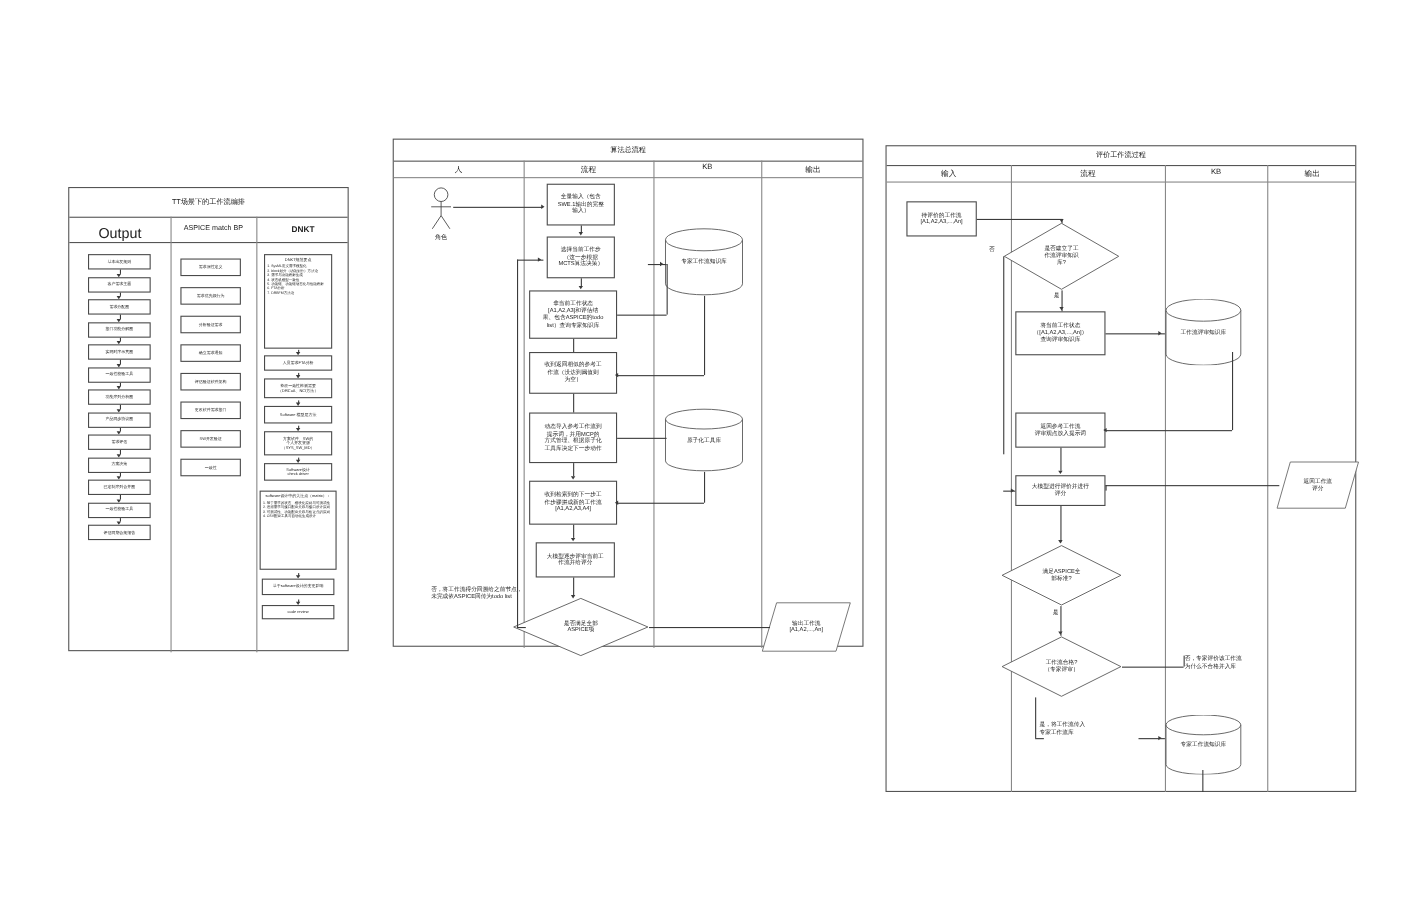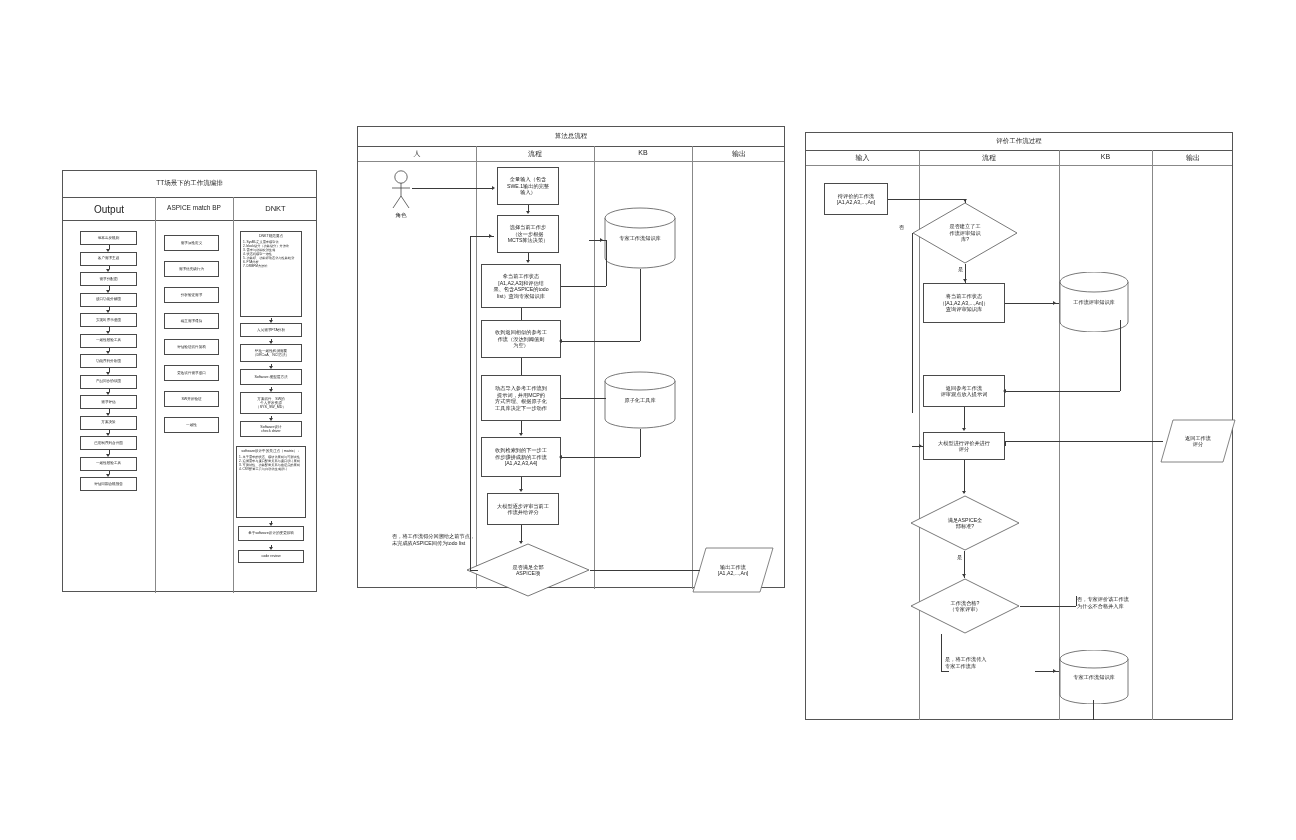--- a/index.html
+++ b/index.html
@@ -34,23 +34,23 @@
   .arw.l{border-top:2.2px solid transparent;border-bottom:2.2px solid transparent;border-right:3.4px solid #3a3a3a;}
   .actor{position:absolute;}
   .actor span{position:absolute;left:-8px;right:-8px;bottom:-10px;text-align:center;font-size:5.6px;}
 </style>
 </head>
 <body>
 
 <div class="panel" style="left:62px;top:170px;width:255px;height:422px;">
   <div class="ttl" style="top:8px;font-size:6.5px;">TT场景下的工作流编排</div>
   <div class="hline" style="left:0;top:26px;right:0;"></div>
-  <div class="colhdr" style="left:0;top:33px;width:92px;font-size:10px;">Output</div>
+  <div class="colhdr" style="left:0;top:33px;width:92px;font-size:13px;">Output</div>
   <div class="colhdr" style="left:92px;top:33px;width:78px;font-size:6.5px;">ASPICE match BP</div>
-  <div class="colhdr" style="left:170px;top:33px;width:85px;font-size:7.5px;">DNKT</div>
+  <div class="colhdr" style="left:170px;top:33px;width:85px;font-size:7.5px;font-weight:bold;">DNKT</div>
   <div class="hline" style="left:0;top:49px;right:0;"></div>
   <div class="vline" style="left:92px;top:26px;height:396px;"></div>
   <div class="vline" style="left:170px;top:26px;height:396px;"></div>
 </div>
 
 <div id="lc1">
     <div class="box xs" style="left: 80px; top: 231px; width: 57px; height: 14px;">基本出发规则</div>
     <div class="conn v" style="left: 108.5px; top: 245px; height: 3.5px;"></div>
     <div class="arw d" style="left: 106.3px; top: 248.5px;"></div>
     <div class="box xs" style="left: 80px; top: 251.5px; width: 57px; height: 14px;">客户需求主题</div>

